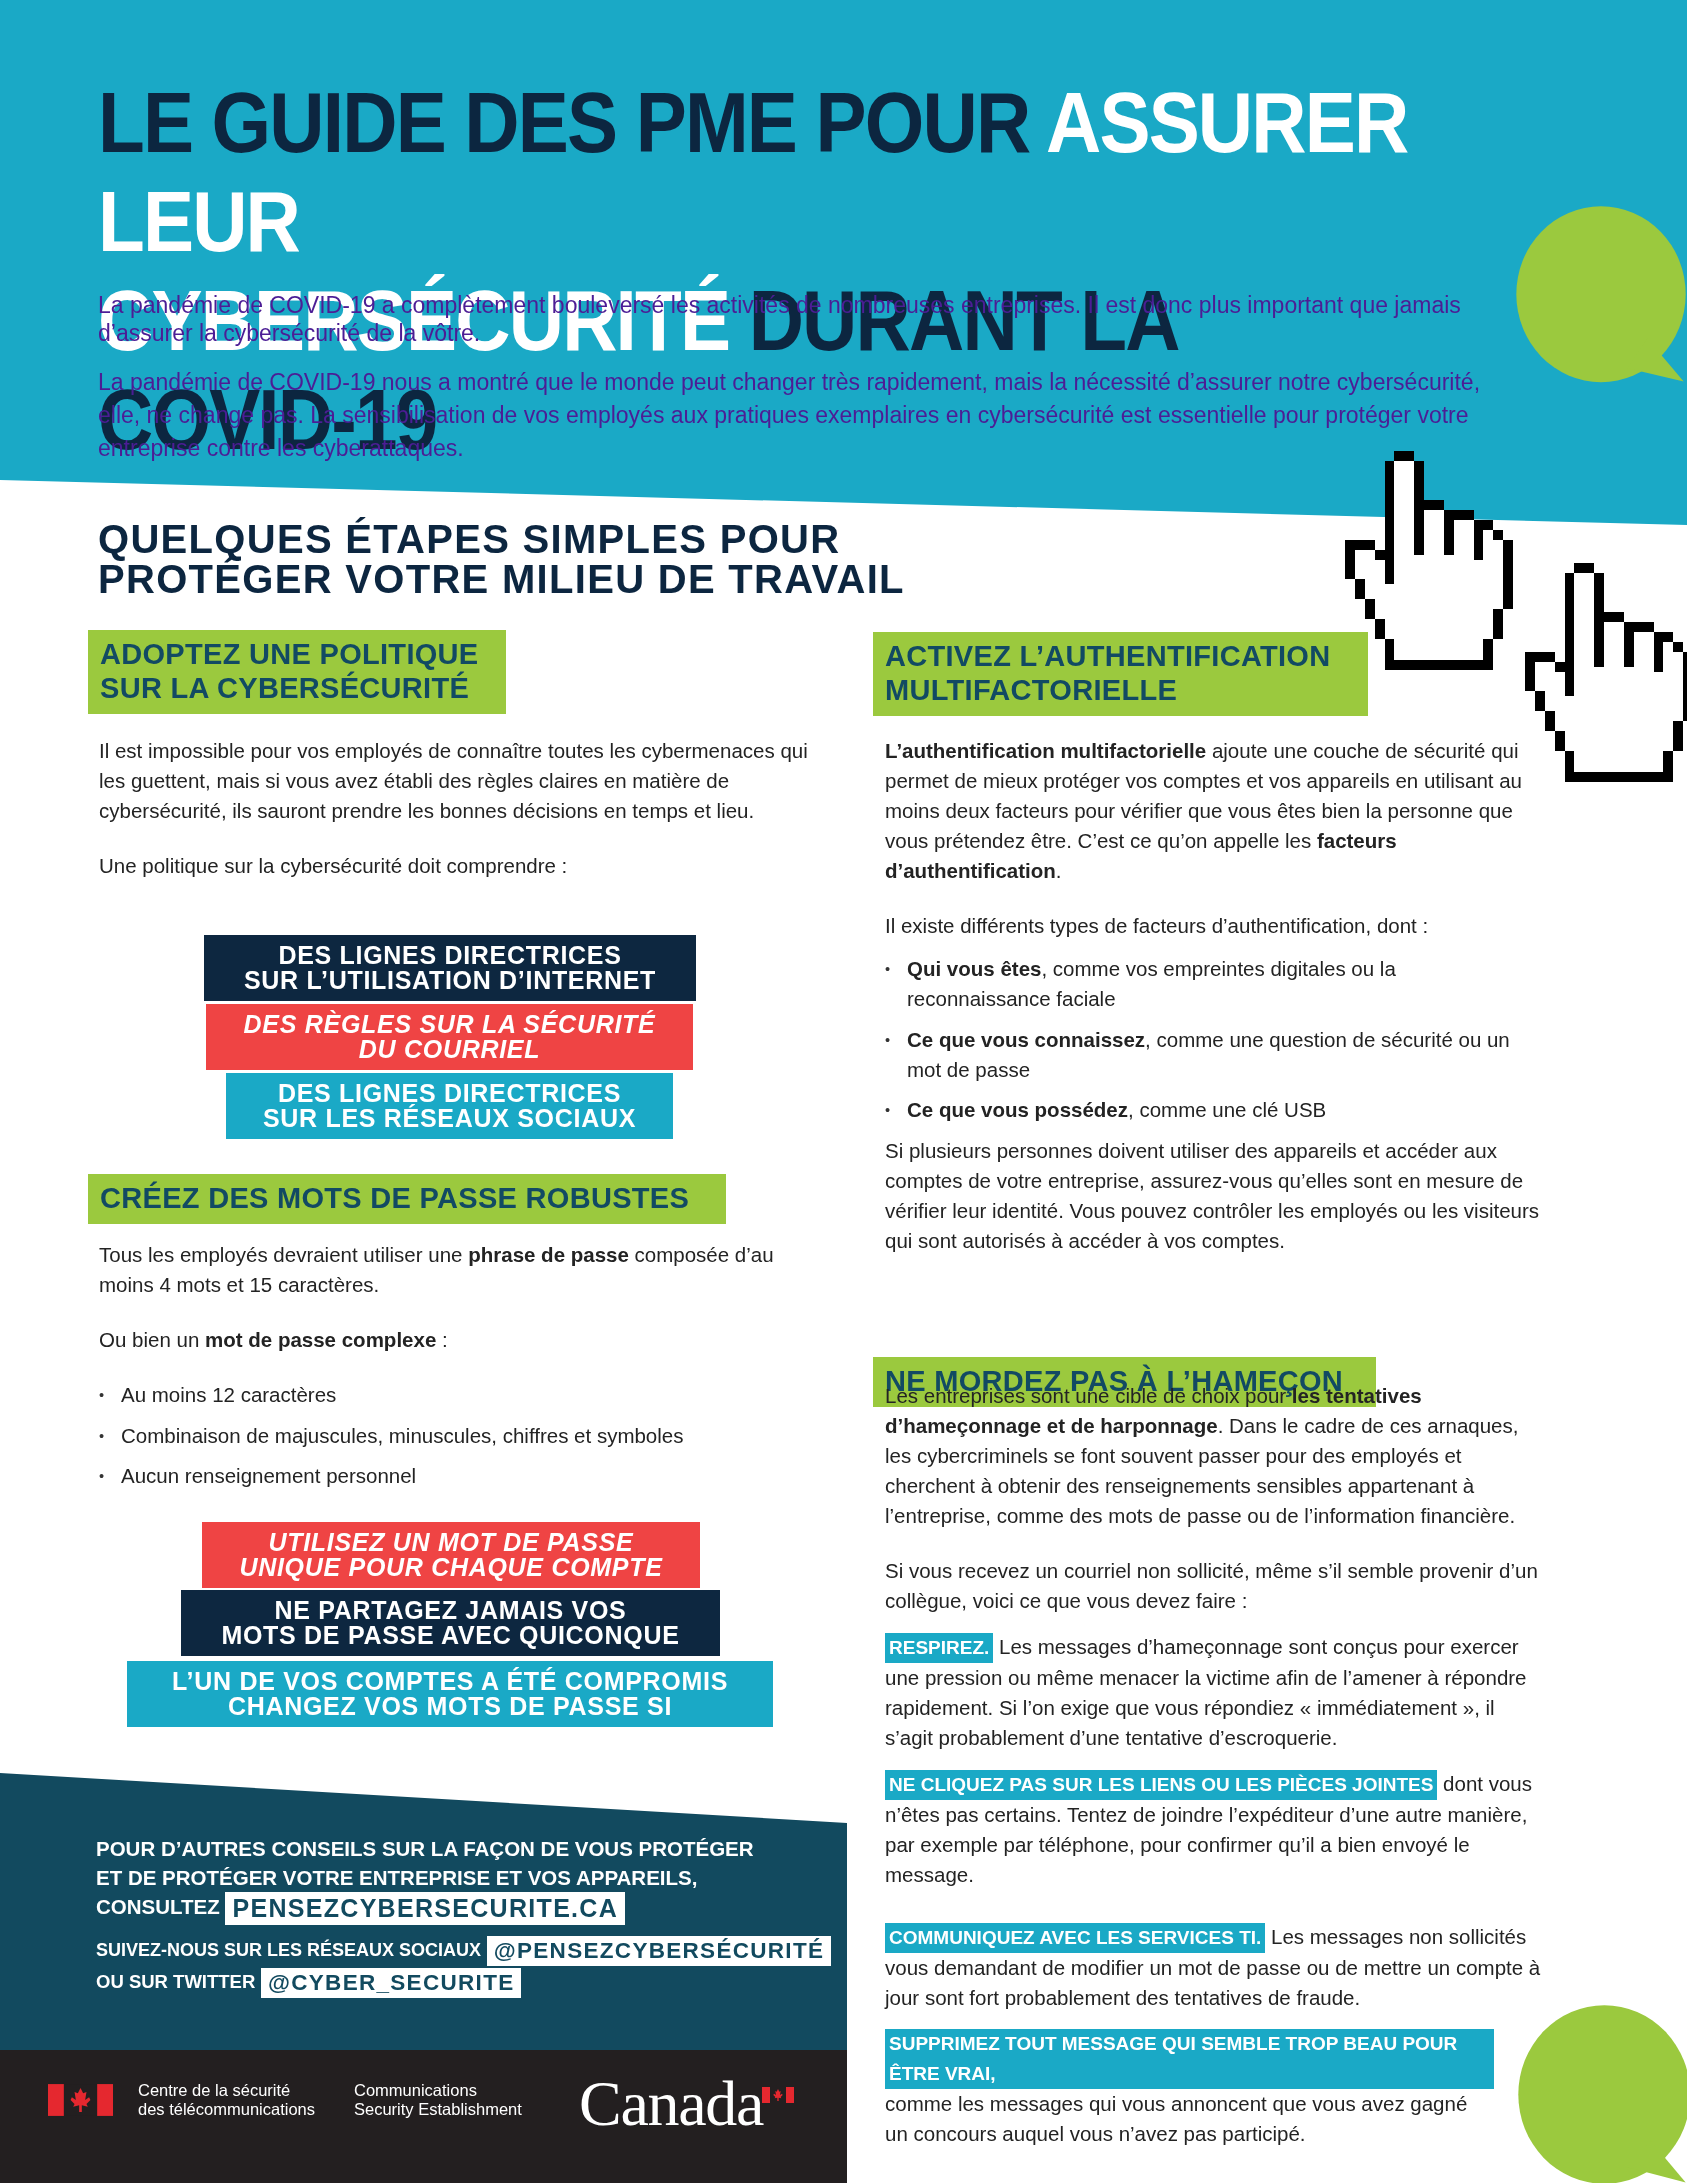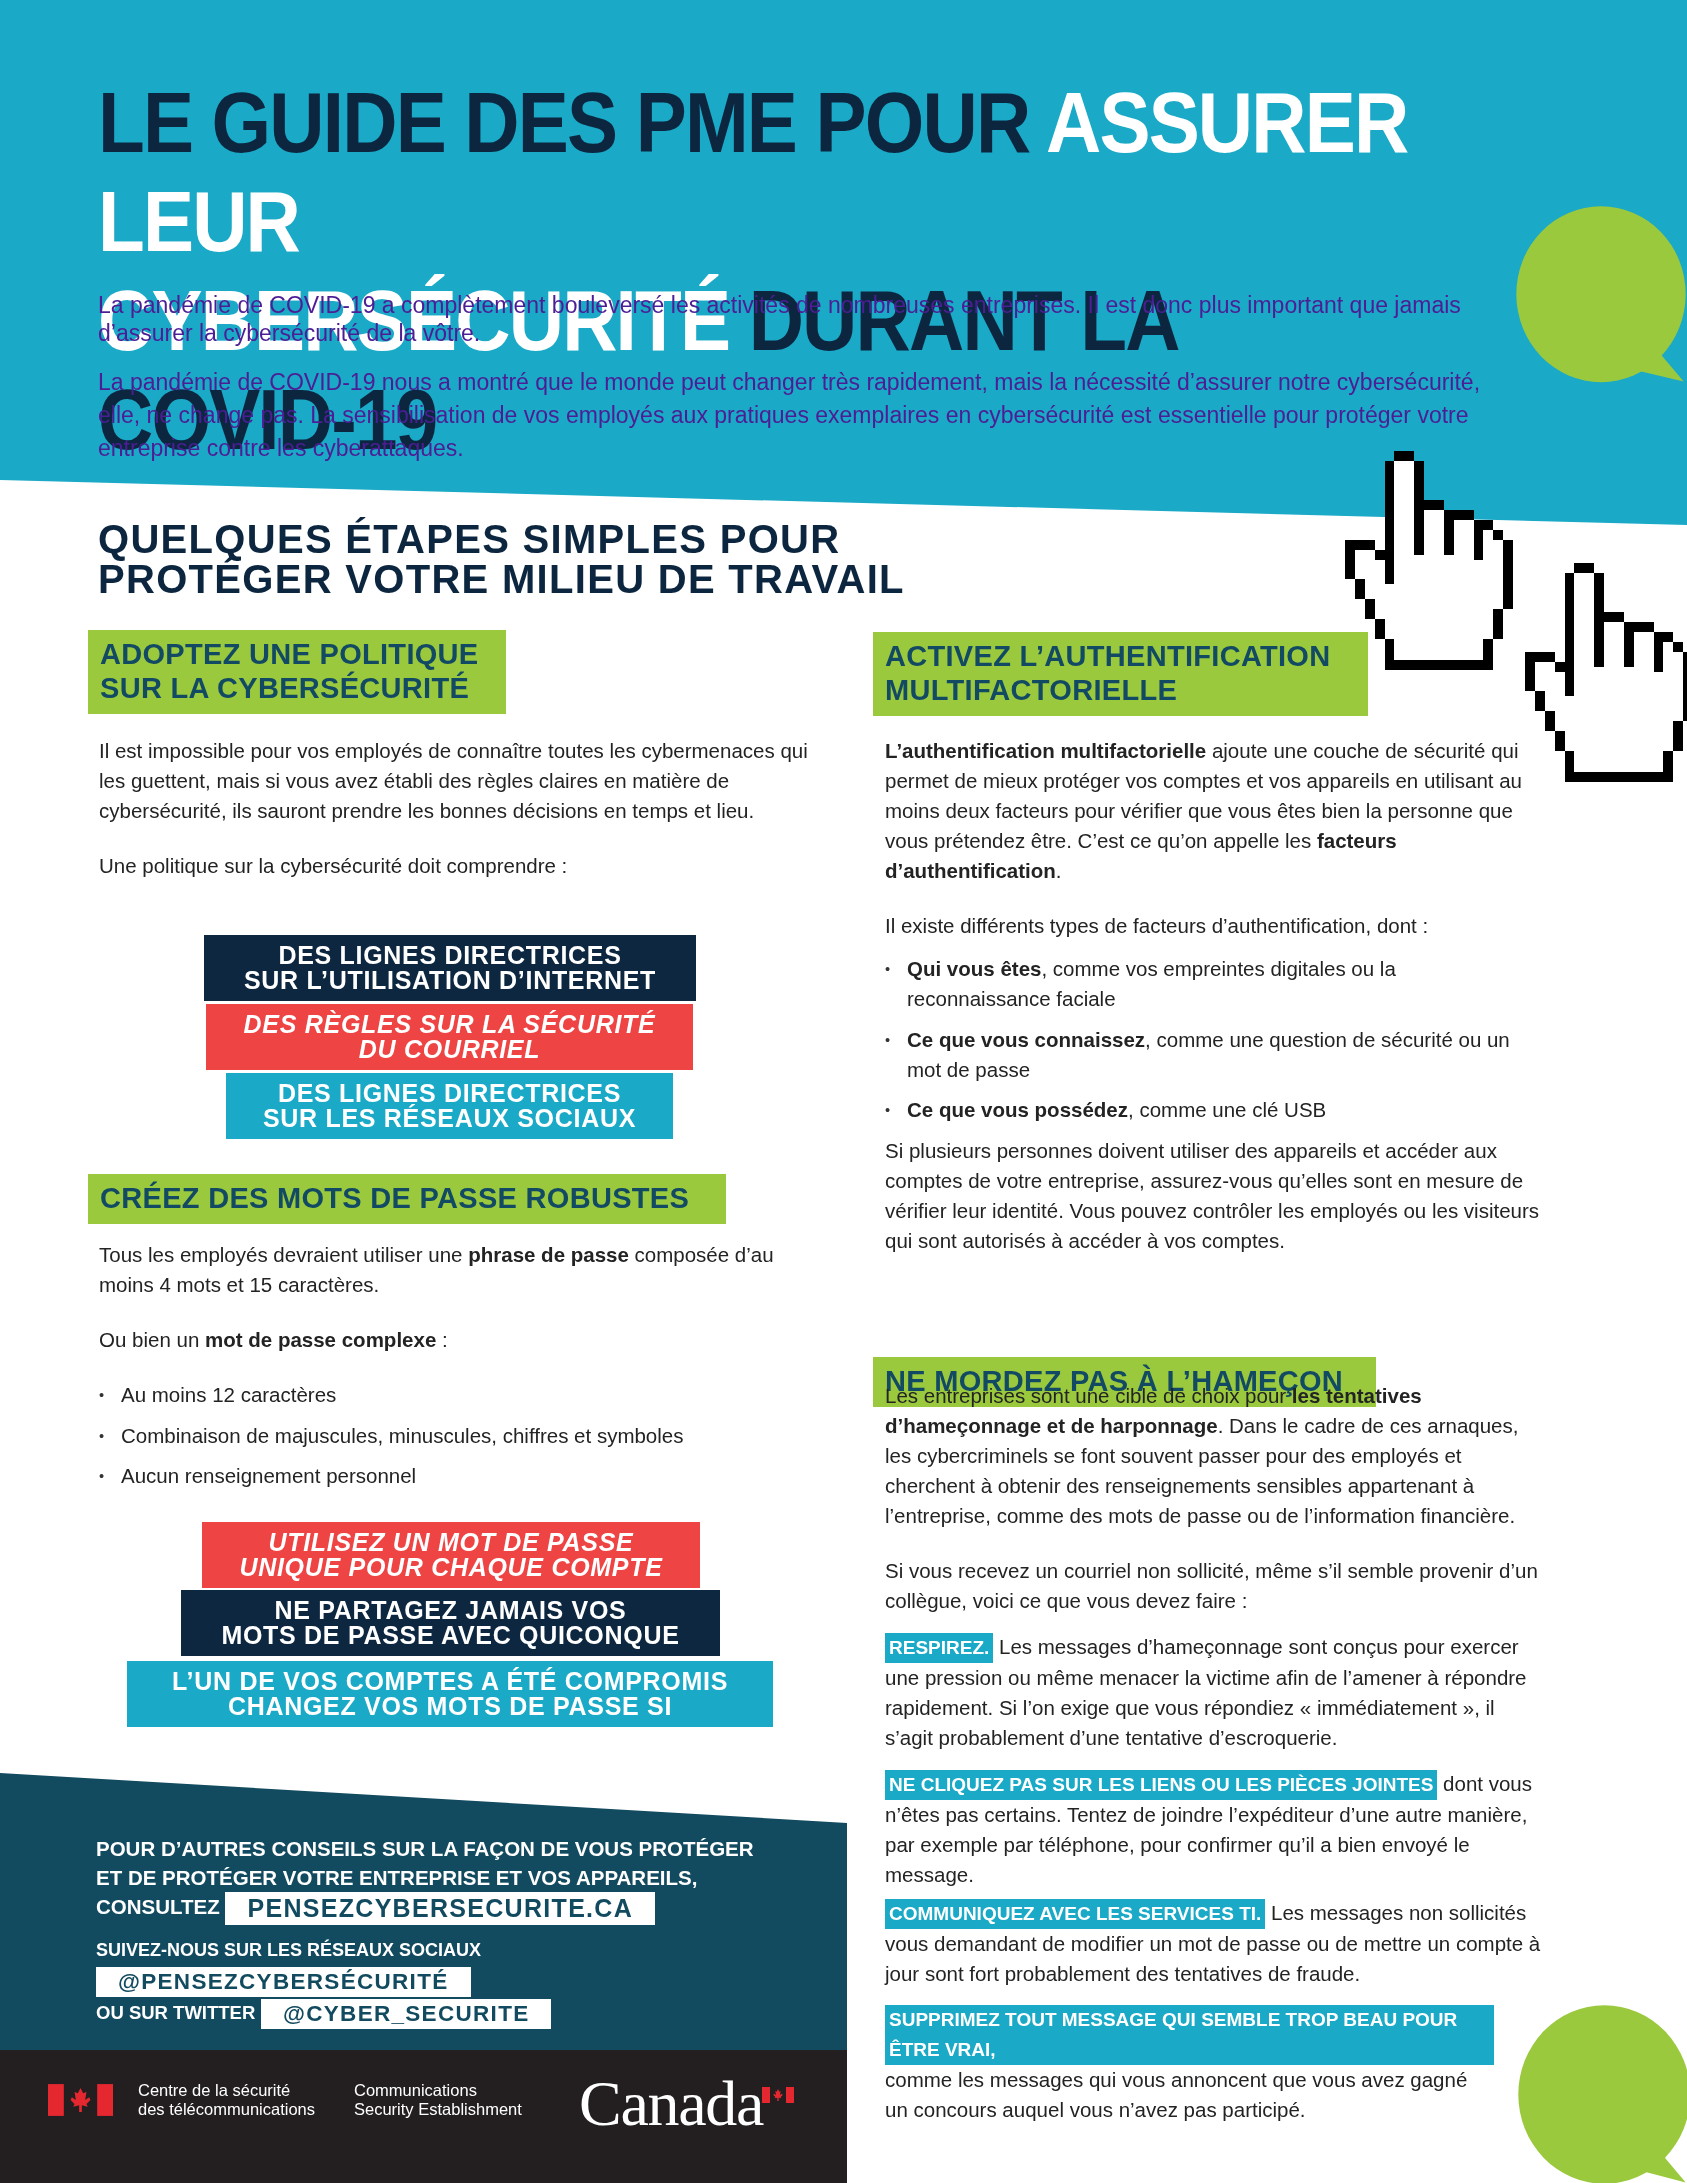--- a/index.html
+++ b/index.html
@@ -45,21 +45,21 @@
   .cyan { background: #1aa9c6; }
 
   .tag { display: inline-block; background: #1aa9c6; color: #ffffff; font-weight: 900; font-size: 19px;
     line-height: 30px; padding: 0 4px; letter-spacing: 0px; transform-origin: left center; }
 
   .footer-teal { position: absolute; left: 0; top: 1773px; width: 847px; height: 278px; background: #124a5f;
     clip-path: polygon(0 0, 847px 50px, 847px 278px, 0 278px); }
   .footer-dark { position: absolute; left: 0; top: 2050px; width: 847px; height: 134px; background: #231f20; }
   .footer-text { position: absolute; left: 96px; color: #ffffff; font-weight: 900; font-size: 20.5px; line-height: 29px; }
   .link-box { display: inline-block; background: #ffffff; color: #124a5f; font-weight: 900; font-size: 25px;
-    line-height: 33px; padding: 0 22px; letter-spacing: 1.3px; vertical-align: middle; }
+    line-height: 33px; padding: 0 7px; letter-spacing: 1.3px; vertical-align: middle; }
   .link-sm { font-size: 22.5px; line-height: 30px; }
 
   .gov-flag { position: absolute; left: 48px; top: 2084px; }
   .gov-name { position: absolute; top: 2081px; color: #ffffff; font-size: 16.5px; line-height: 19px; }
   .canada-word { position: absolute; left: 579px; top: 2071px; color: #ffffff;
     font-family: "Liberation Serif", serif; font-size: 64px; line-height: 66px; letter-spacing: -1.3px; }
   .canada-flag { position: absolute; left: 762px; top: 2087px; }
 </style>
 </head>
 <body>
@@ -227,21 +227,21 @@
 
 <div class="body-text" style="left:885px; top:1381px; width:662px;">
   <p>
     <span>Les entreprises sont une cible de choix pour </span><b>les tentatives d’hameçonnage et de harponnage</b><span>. Dans le cadre de ces arnaques, les cybercriminels se font souvent passer pour des employés et cherchent à obtenir des renseignements sensibles appartenant à l’entreprise, comme des mots de passe ou de l’information financière.</span>
   </p>
   <p style="margin-bottom:16px;">Si vous recevez un courriel non sollicité, même s’il semble provenir d’un collègue, voici ce que vous devez faire :</p>
 
   <p style="margin-bottom:16px;">
     <span class="tag">RESPIREZ.</span><span> Les messages d’hameçonnage sont conçus pour exercer une pression ou même menacer la victime afin de l’amener à répondre rapidement. Si l’on exige que vous répondiez « immédiatement », il s’agit probablement d’une tentative d’escroquerie.</span>
   </p>
-  <p style="margin-bottom:8px;">
+  <p style="margin-bottom:32px;">
     <span class="tag">NE CLIQUEZ PAS SUR LES LIENS OU LES PIÈCES JOINTES</span><span> dont vous n’êtes pas certains. Tentez de joindre l’expéditeur d’une autre manière, par exemple par téléphone, pour confirmer qu’il a bien envoyé le message.</span>
   </p>
   <p style="margin-bottom:16px;">
     <span class="tag">COMMUNIQUEZ AVEC LES SERVICES TI.</span><span> Les messages non sollicités vous demandant de modifier un mot de passe ou de mettre un compte à jour sont fort probablement des tentatives de fraude.</span>
   </p>
   <p style="width:609px;">
     <span class="tag">SUPPRIMEZ TOUT MESSAGE QUI SEMBLE TROP BEAU POUR ÊTRE VRAI,</span><span> comme les messages qui vous annoncent que vous avez gagné un concours auquel vous n’avez pas participé.</span>
   </p>
 </div>
 

